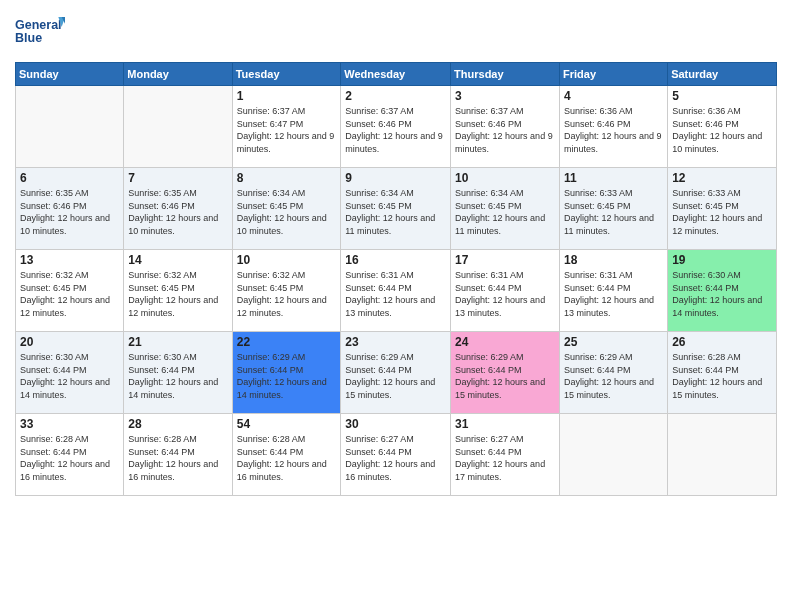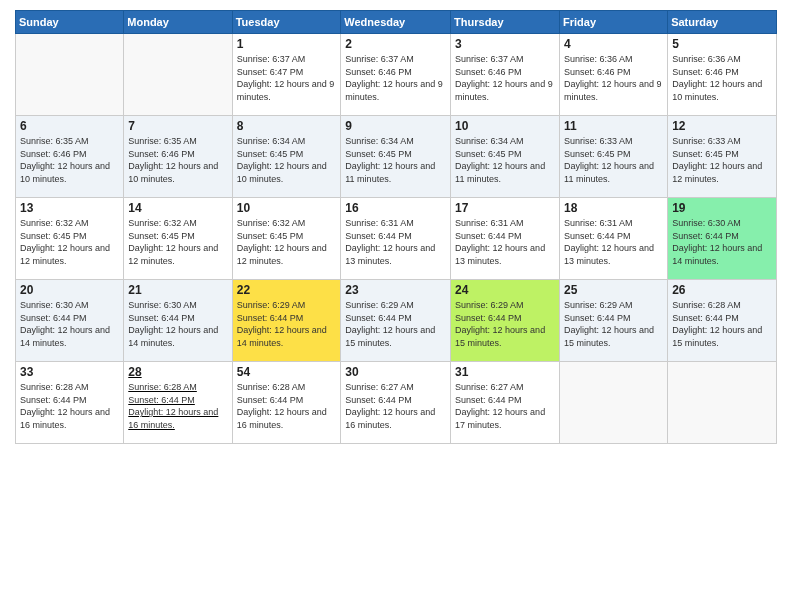--- a/index.html
+++ b/index.html
@@ -79,20 +79,34 @@
       background: #fff;
     }
     tr:nth-child(even) td:not(.empty) {
       background: #f0f4f8;
     }
   </style>
 </head>
 <body>
 
 <div class="page">
+  <div class="header">
+    <div class="logo">
+    <svg width="50" height="44" viewBox="0 0 60 44">
+      <text x="0" y="18" font-size="15" font-weight="bold" fill="#1a4a8a" font-family="Arial">General</text>
+      <text x="0" y="34" font-size="15" font-weight="bold" fill="#1a4a8a" font-family="Arial">Blue</text>
+      <polygon points="52,4 60,4 56,16" fill="#4a9fd4"></polygon>
+      <polygon points="56,4 62,16 62,4" fill="#2a7ab5"></polygon>
+    </svg>
+  </div>
+    <div class="title-block">
+      <div class="month-title"></div>
+      <div class="location-title"></div>
+    </div>
+  </div>
 
   <table class="calendar">
     <thead>
       <tr>
       <th>Sunday</th>
           <th>Monday</th>
           <th>Tuesday</th>
           <th>Wednesday</th>
           <th>Thursday</th>
           <th>Friday</th>
@@ -228,33 +242,33 @@
             <div class="day-info" style="white-space: pre-line;">Sunrise: 6:30 AM
 Sunset: 6:44 PM
 Daylight: 12 hours and 14 minutes.</div>
           </td>
           <td style="background: rgb(238, 243, 248);">
             <span class="day-num">21</span>
             <div class="day-info" style="white-space: pre-line;">Sunrise: 6:30 AM
 Sunset: 6:44 PM
 Daylight: 12 hours and 14 minutes.</div>
           </td>
-          <td style="background: #fde047;">
+          <td style="background: #3b82f6;">
             <span class="day-num">22</span>
             <div class="day-info" style="white-space: pre-line;">Sunrise: 6:29 AM
 Sunset: 6:44 PM
 Daylight: 12 hours and 14 minutes.</div>
           </td>
           <td style="background: rgb(238, 243, 248);">
             <span class="day-num">23</span>
             <div class="day-info" style="white-space: pre-line;">Sunrise: 6:29 AM
 Sunset: 6:44 PM
 Daylight: 12 hours and 15 minutes.</div>
           </td>
-          <td style="background: #bef264;">
+          <td style="background: #f9a8d4;">
             <span class="day-num">24</span>
             <div class="day-info" style="white-space: pre-line;">Sunrise: 6:29 AM
 Sunset: 6:44 PM
 Daylight: 12 hours and 15 minutes.</div>
           </td>
           <td style="background: rgb(238, 243, 248);">
             <span class="day-num">25</span>
             <div class="day-info" style="white-space: pre-line;">Sunrise: 6:29 AM
 Sunset: 6:44 PM
 Daylight: 12 hours and 15 minutes.</div>
@@ -266,21 +280,21 @@
 Daylight: 12 hours and 15 minutes.</div>
           </td>
         </tr>
         <tr>
           <td style="background: rgb(255, 255, 255);">
             <span class="day-num">33</span>
             <div class="day-info" style="white-space: pre-line;">Sunrise: 6:28 AM
 Sunset: 6:44 PM
 Daylight: 12 hours and 16 minutes.</div>
           </td>
-          <td style="background: rgb(255, 255, 255); text-decoration: underline;">
+          <td style="background: rgb(255, 255, 255);">
             <span class="day-num">28</span>
             <div class="day-info" style="white-space: pre-line;">Sunrise: 6:28 AM
 Sunset: 6:44 PM
 Daylight: 12 hours and 16 minutes.</div>
           </td>
           <td style="background: rgb(255, 255, 255);">
             <span class="day-num">54</span>
             <div class="day-info" style="white-space: pre-line;">Sunrise: 6:28 AM
 Sunset: 6:44 PM
 Daylight: 12 hours and 16 minutes.</div>

